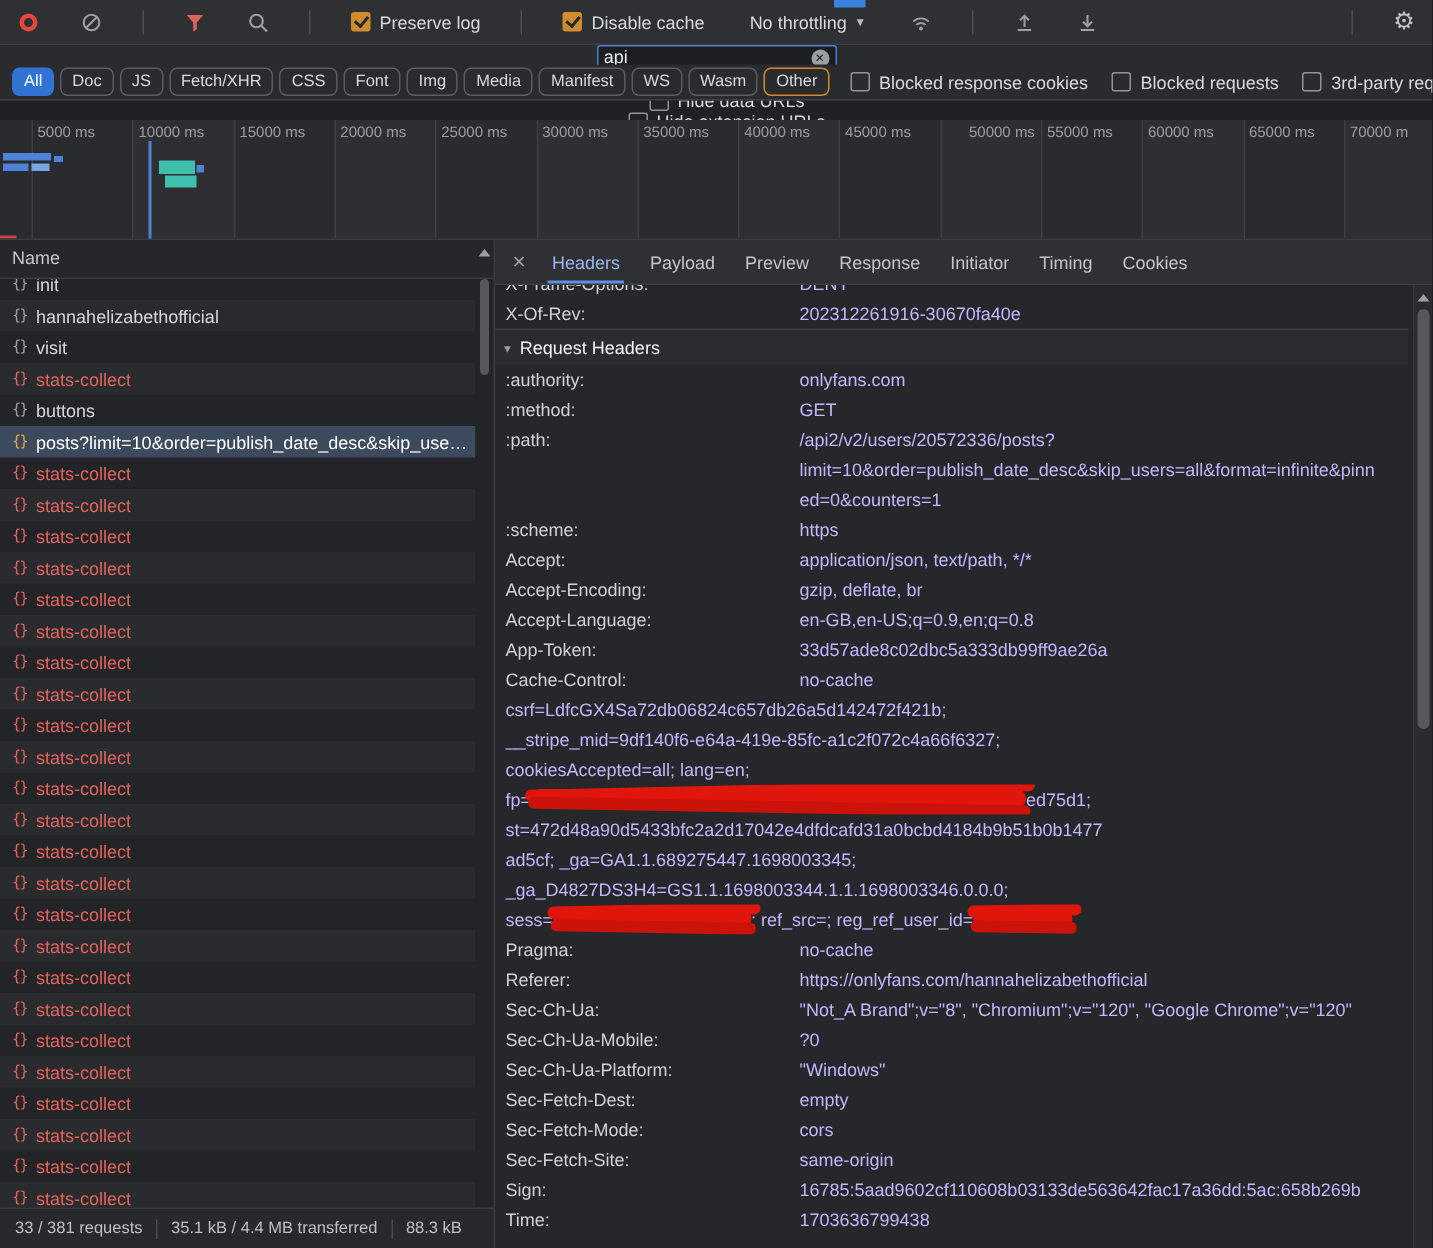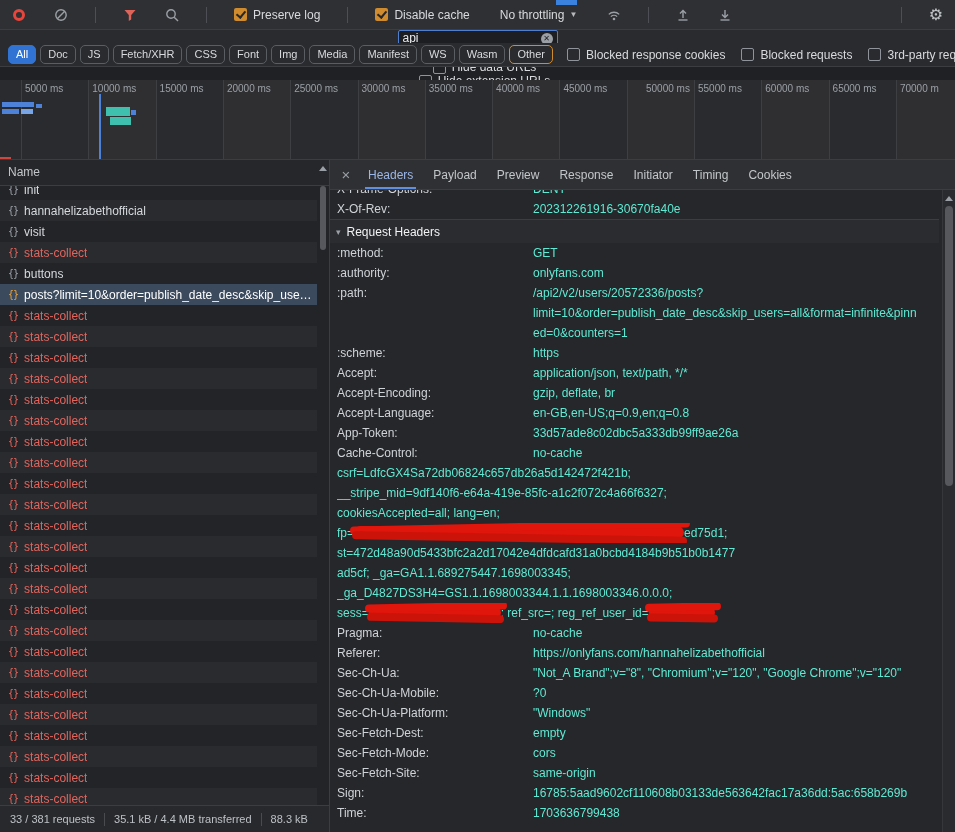--- a/index.html
+++ b/index.html
@@ -84,21 +84,21 @@
        align-items:center;padding:0 4px;}
   .tab-close{width:24px;text-align:center;color:#9aa0a6;font-size:15px;line-height:28px;flex:0 0 auto;}
   .tabs-wrap{display:flex;height:100%;}
   .tab{padding:0 10px;height:100%;display:flex;align-items:center;color:#c3c6ca;position:relative;white-space:nowrap;}
   .tab.active{color:#9ab7ea;}
   .tab.active::after{content:"";position:absolute;left:7px;right:7px;bottom:0;height:2px;background:#5f8fe0;}
   .hdr-content{flex:1;overflow:hidden;padding-right:16px;}
   .hrow{display:flex;padding-left:7px;}
   .hrow.clipped{margin-top:-11px;}
   .hname{flex:0 0 196px;color:#cfd3d8;line-height:20px;}
-  .hval{flex:1;color:#5eead4;line-height:20px;word-break:break-word;overflow-wrap:anywhere;padding-right:4px;}
+  .hval{flex:1;color:#c4b5fd;line-height:20px;word-break:break-word;overflow-wrap:anywhere;padding-right:4px;}
   .hline{line-height:20px;white-space:nowrap;overflow:hidden;}
   .section-row{height:24px;display:flex;align-items:center;gap:6px;padding-left:6px;
        border-top:1px solid #3c3d40;background:#2b2c30;color:#f1f3f4;}
   .tri{font-size:9px;color:#9aa0a6;}
   .redact{display:inline-block;vertical-align:-2px;height:13px;border-radius:7px;background:#e0150c;position:relative;}
   .redact::before{content:"";position:absolute;left:-4px;right:-6px;top:-3px;height:8px;
        background:#e0150c;border-radius:5px;transform:rotate(-1.2deg);}
   .redact::after{content:"";position:absolute;left:-2px;right:-3px;bottom:-3px;height:8px;
        background:#cc1309;border-radius:5px;transform:rotate(1deg);}
   .det-sb{position:absolute;top:30px;right:0;width:13px;bottom:0;background:#2a2b2e;border-left:1px solid #36373a;}
@@ -435,26 +435,26 @@
             <span class="hname">X-Of-Rev:</span>
             <span class="hval">202312261916-30670fa40e</span>
           </div>
         </div>
       <div class="section-row">
         <span class="tri">▾</span>
         <span>Request Headers</span>
       </div>
       <div>
           <div class="hrow">
+            <span class="hname">:authority:</span>
+            <span class="hval">onlyfans.com</span>
+          </div>
+          <div class="hrow">
             <span class="hname">:method:</span>
             <span class="hval">GET</span>
-          </div>
-          <div class="hrow">
-            <span class="hname">:authority:</span>
-            <span class="hval">onlyfans.com</span>
           </div>
           <div class="hrow">
             <span class="hname">:path:</span>
             <span class="hval">
               <div class="hline">/api2/v2/users/20572336/posts?</div>
               <div class="hline">limit=10&amp;order=publish_date_desc&amp;skip_users=all&amp;format=infinite&amp;pinn</div>
               <div class="hline">ed=0&amp;counters=1</div>
             </span>
           </div>
           <div class="hrow">

